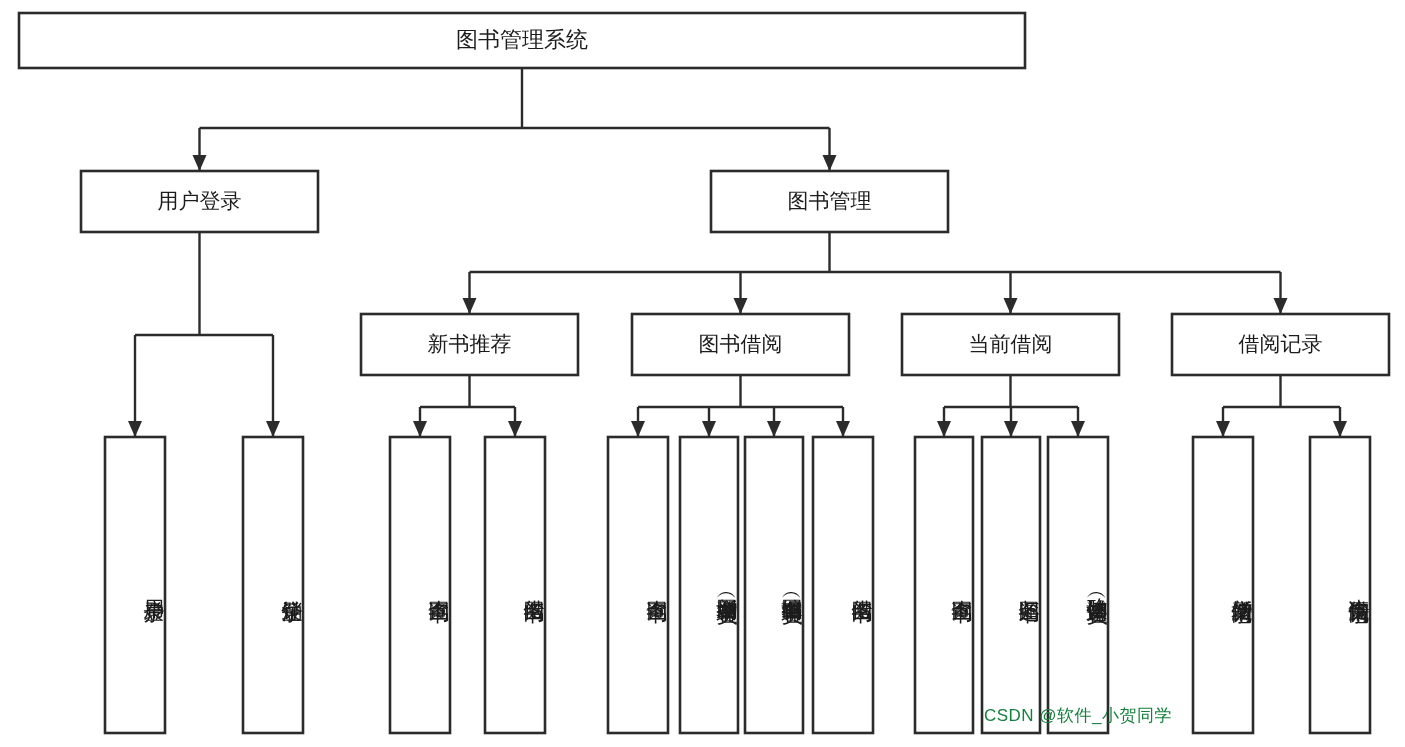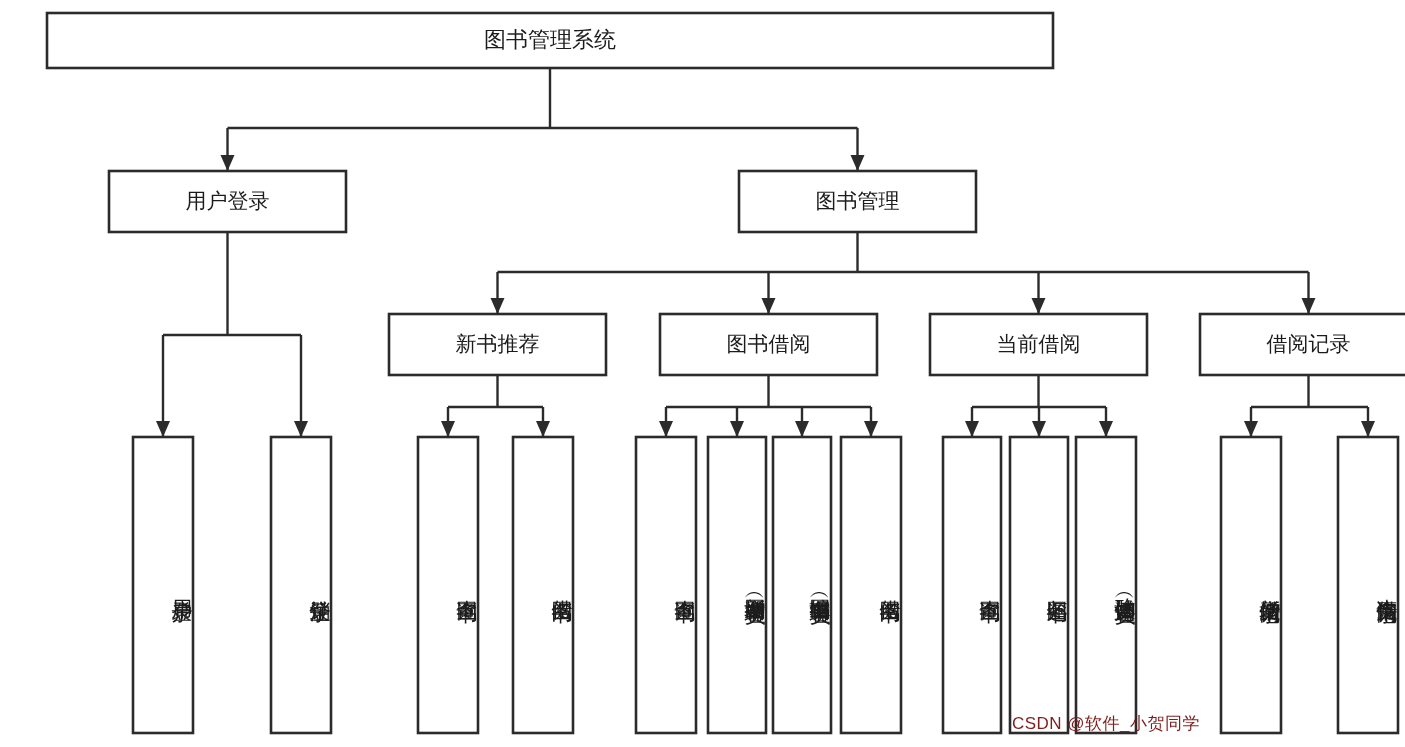--- a/index.html
+++ b/index.html
@@ -11,21 +11,20 @@
     width: 1405px;
     height: 747px;
     font-family: "Liberation Sans", "DejaVu Sans", sans-serif;
     overflow: hidden;
     position: relative;
   }
   #diagram-root {
     position: relative;
     width: 1180px;
     height: 747px;
-    margin-left: 28px;
   }
   svg.diagram-canvas {
     position: absolute;
     top: 0;
     left: 0;
     width: 1405px;
     height: 747px;
   }
   .node-box {
     fill: #ffffff;
@@ -60,24 +59,24 @@
     line-height: 1.06;
     color: #1c1c1c;
     letter-spacing: 1px;
     white-space: nowrap;
     text-align: center;
     pointer-events: none;
   }
   .watermark {
     position: absolute;
     right: 8px;
-    bottom: 12px;
+    bottom: 20px;
     font-family: "Liberation Sans", "DejaVu Sans", sans-serif;
     font-size: 17px;
-    color: #7f1d1d;
+    color: #15803d;
     letter-spacing: 0.5px;
     user-select: none;
   }
 </style>
 </head>
 <body>
 
 <div id="diagram-root">
 
   <svg class="diagram-canvas" viewBox="0 0 1405 747">

